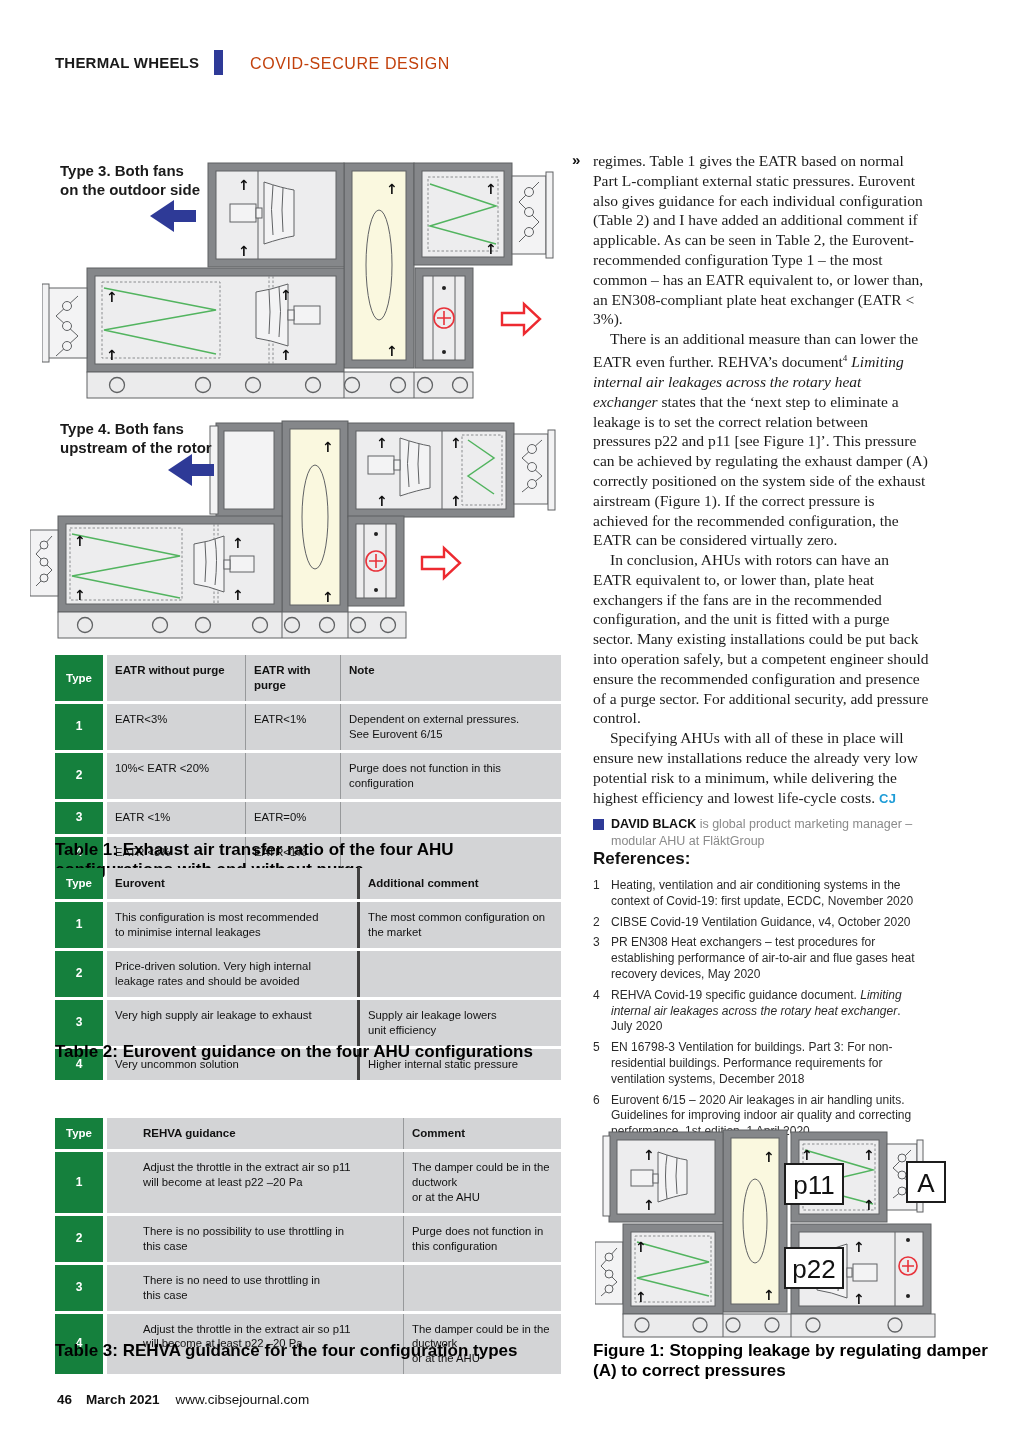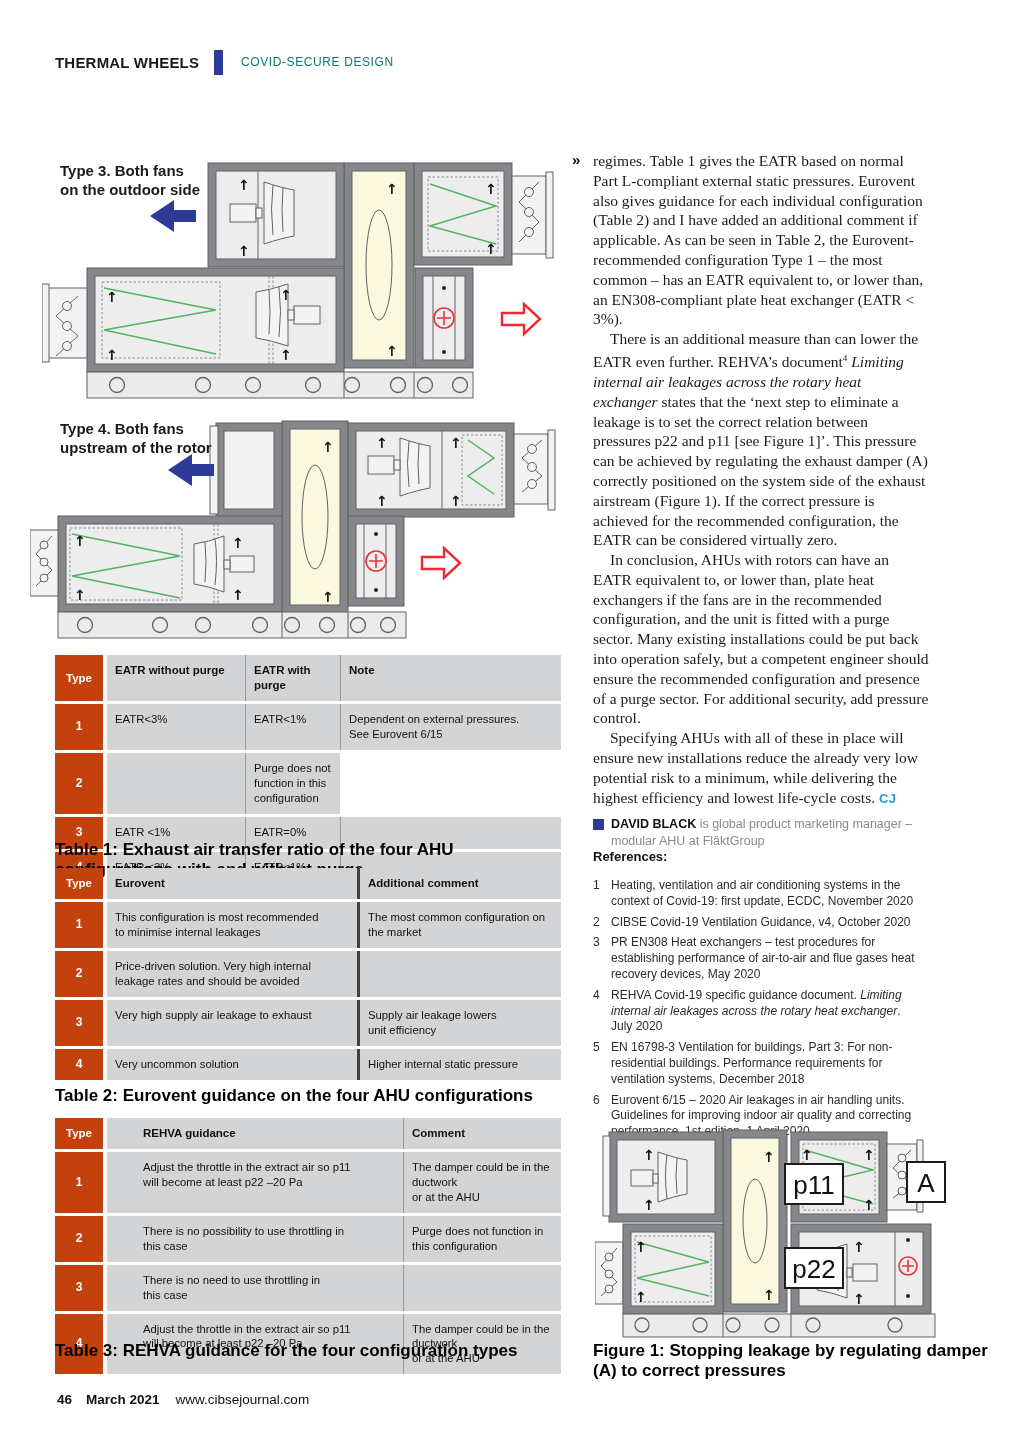--- a/index.html
+++ b/index.html
@@ -3,21 +3,21 @@
 <meta charset="utf-8">
 <style>
   html,body{margin:0;padding:0;background:#fff;}
   #page{position:relative;width:1024px;height:1448px;background:#fff;overflow:hidden;
         font-family:"Liberation Sans",sans-serif;color:#111;}
   .abs{position:absolute;}
 
   
   #kicker{left:55px;top:54px;font-size:15px;font-weight:800;letter-spacing:.2px;color:#1a1a1a;}
   #kickbar{left:214px;top:50px;width:9px;height:25px;background:#2e3a97;}
-  #topic{left:241px;top:55px;font-size:12px;font-weight:400;letter-spacing:.6px;color:#0f766e;}
+  #topic{left:250px;top:55px;font-size:16px;font-weight:400;letter-spacing:.6px;color:#c2410c;}
 
   
   .diaglabel{font-size:15px;font-weight:700;line-height:1.25;color:#1a1a1a;white-space:pre-line;z-index:3;}
 
   
   #marker{left:572px;top:151px;font-size:15px;font-weight:700;color:#111;}
   #article{left:593px;top:151px;width:336px;font-family:"Liberation Serif",serif;
            font-size:15.5px;line-height:19.8px;color:#1b1b1b;text-align:left;}
   #article p{margin:0;}
   #article p + p{text-indent:17px;}
@@ -25,31 +25,31 @@
   #article em{font-style:italic;}
   .cj{color:#1e9cd7;font-weight:700;font-style:normal;font-family:"Liberation Sans",sans-serif;
       font-size:13px;letter-spacing:.5px;}
 
   
   #author{left:593px;top:816px;width:330px;font-size:12.5px;line-height:1.35;padding-left:18px;color:#8a8a8a;}
   #authorsq{position:absolute;left:0;top:3px;width:11px;height:11px;background:#2e3a97;}
   .author-name{font-weight:700;color:#111;}
 
   
-  #refhead{left:593px;top:849px;font-size:13px;font-weight:700;color:#111;text-align:center;}
+  #refhead{left:593px;top:849px;font-size:17px;font-weight:700;color:#111;text-align:center;}
   #reflist{left:593px;top:878px;width:330px;}
   .ref{display:flex;margin-bottom:5px;font-size:12px;line-height:15.8px;color:#2b2b2b;}
   .ref-n{flex:none;width:18px;}
   .ref-t em{font-style:italic;}
 
   
   .tbl{position:absolute;width:506px;}
   .tr{display:flex;margin-bottom:3px;}
   .td{background:#d3d4d6;padding:8px 8px;font-size:11.3px;line-height:1.32;color:#111;white-space:pre-line;}
-  .td.type{flex:none;width:48px;background:#c2410c;color:#fff;margin-right:4px;
+  .td.type{flex:none;width:48px;background:#15803d;color:#fff;margin-right:4px;
            display:flex;align-items:center;justify-content:center;font-weight:700;font-size:12px;padding:8px 0;}
   .tr.head .td{font-weight:700;font-size:11.5px;}
   .t1 .td:nth-child(2){flex:none;width:122px;}
   .t1 .td:nth-child(3){flex:none;width:78px;border-left:1px solid #97999b;}
   .t1 .td:nth-child(4){flex:1;border-left:1px solid #97999b;}
   .t2 .td:nth-child(2){flex:none;width:234px;}
   .t2 .td:nth-child(3){flex:1;border-left:3px solid #404040;}
   .t3 .td:nth-child(2){flex:none;width:252px;padding-left:36px;}
   .t3 .td:nth-child(3){flex:1;border-left:1px solid #97999b;}
   .tcap{position:absolute;font-size:17px;font-weight:700;color:#000;width:510px;}
@@ -304,20 +304,21 @@
       </div>
       <div class="tr">
         <div class="td type">1</div>
         <div class="td">EATR&lt;3%</div>
         <div class="td">EATR&lt;1%</div>
         <div class="td">Dependent on external pressures.
 See Eurovent 6/15</div>
       </div>
       <div class="tr">
         <div class="td type">2</div>
+        <div class="td">10%&lt; EATR &lt;20%</div>
         <div class="td"></div>
         <div class="td">Purge does not function in this configuration</div>
       </div>
       <div class="tr">
         <div class="td type">3</div>
         <div class="td">EATR &lt;1%</div>
         <div class="td">EATR=0%</div>
         <div class="td"></div>
       </div>
       <div class="tr">
@@ -353,21 +354,21 @@
         <div class="td">Very high supply air leakage to exhaust</div>
         <div class="td">Supply air leakage lowers
 unit efficiency</div>
       </div>
       <div class="tr">
         <div class="td type">4</div>
         <div class="td">Very uncommon solution</div>
         <div class="td">Higher internal static pressure</div>
       </div>
     </div>
-  <div class="tcap" style="left:55px;top:1086px;">Table 2: Eurovent guidance on the four AHU configurations</div>
+  <div class="tcap" style="left:55px;top:1042px;">Table 2: Eurovent guidance on the four AHU configurations</div>
 
   <div class="tbl t3" style="left:55px;top:1118px;">
       <div class="tr head">
         <div class="td type">Type</div>
         <div class="td">REHVA guidance</div>
         <div class="td">Comment</div>
       </div>
       <div class="tr">
         <div class="td type">1</div>
         <div class="td">Adjust the throttle in the extract air so p11

